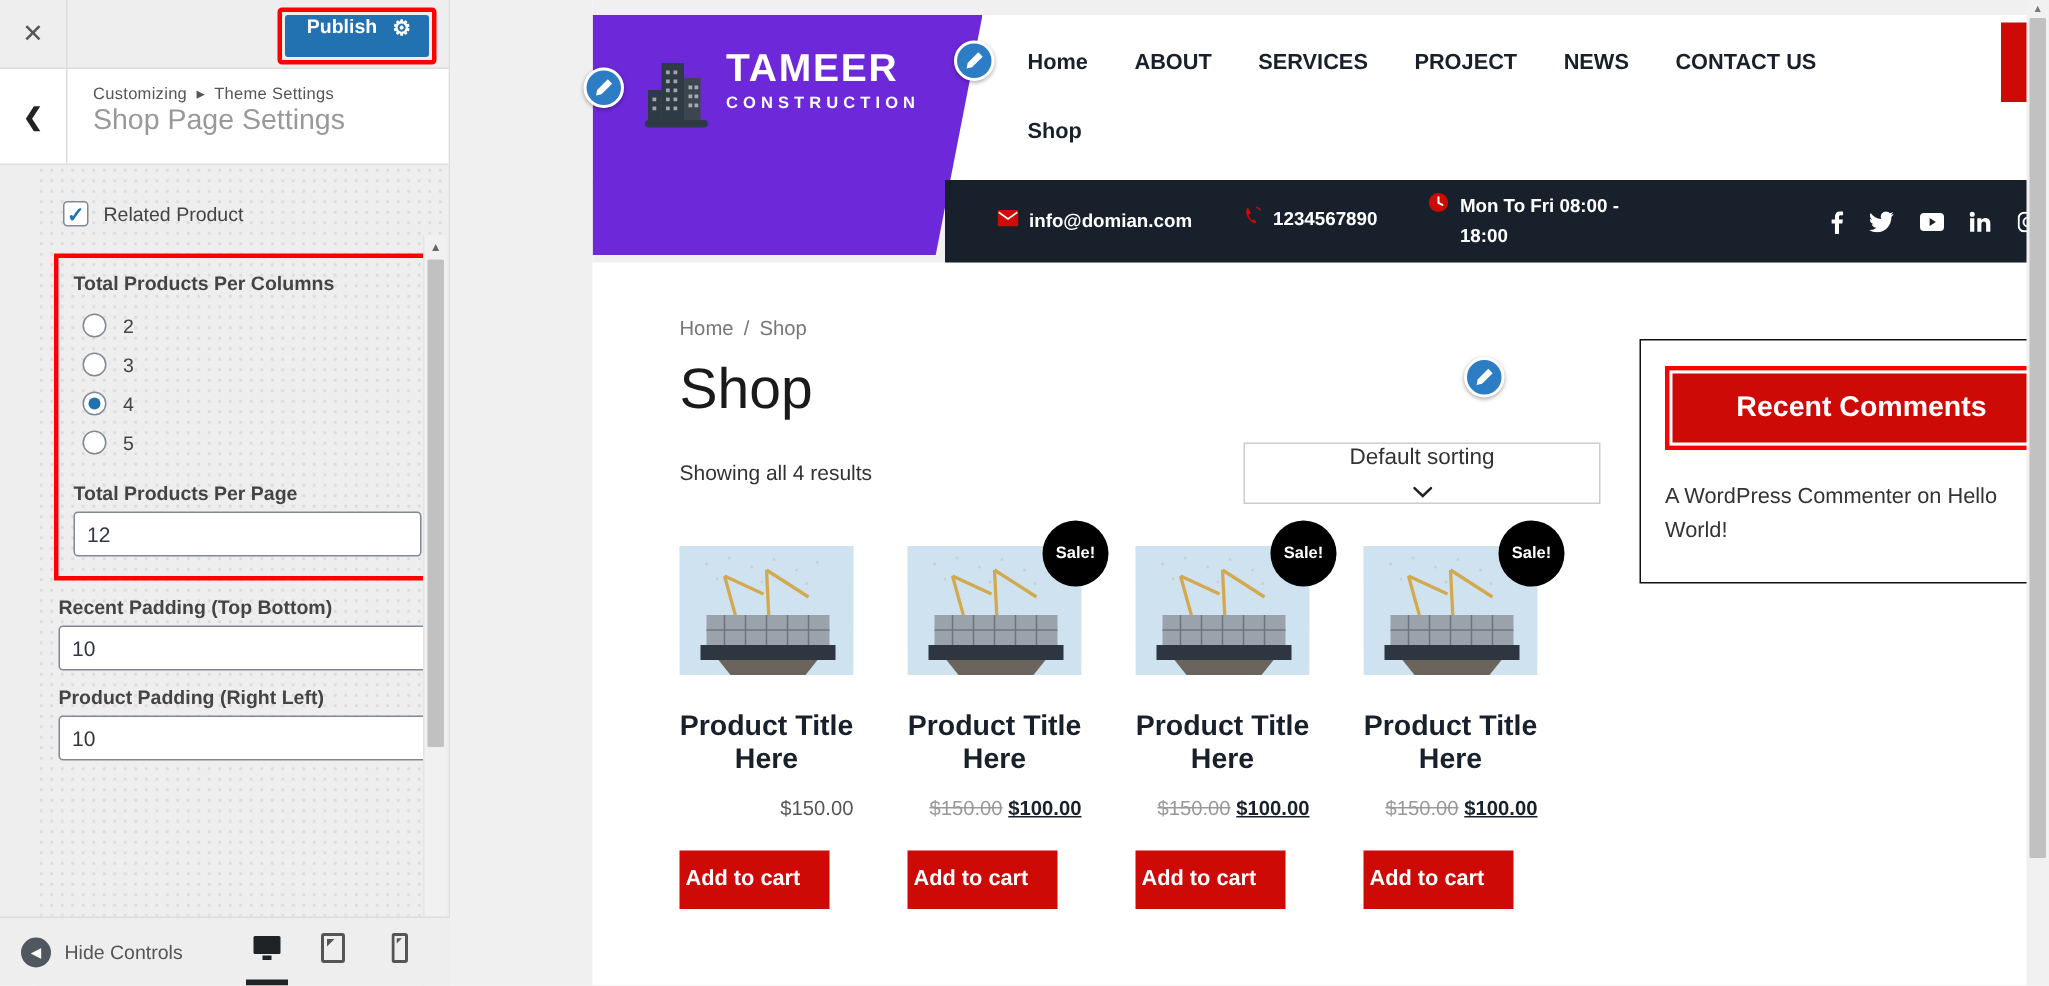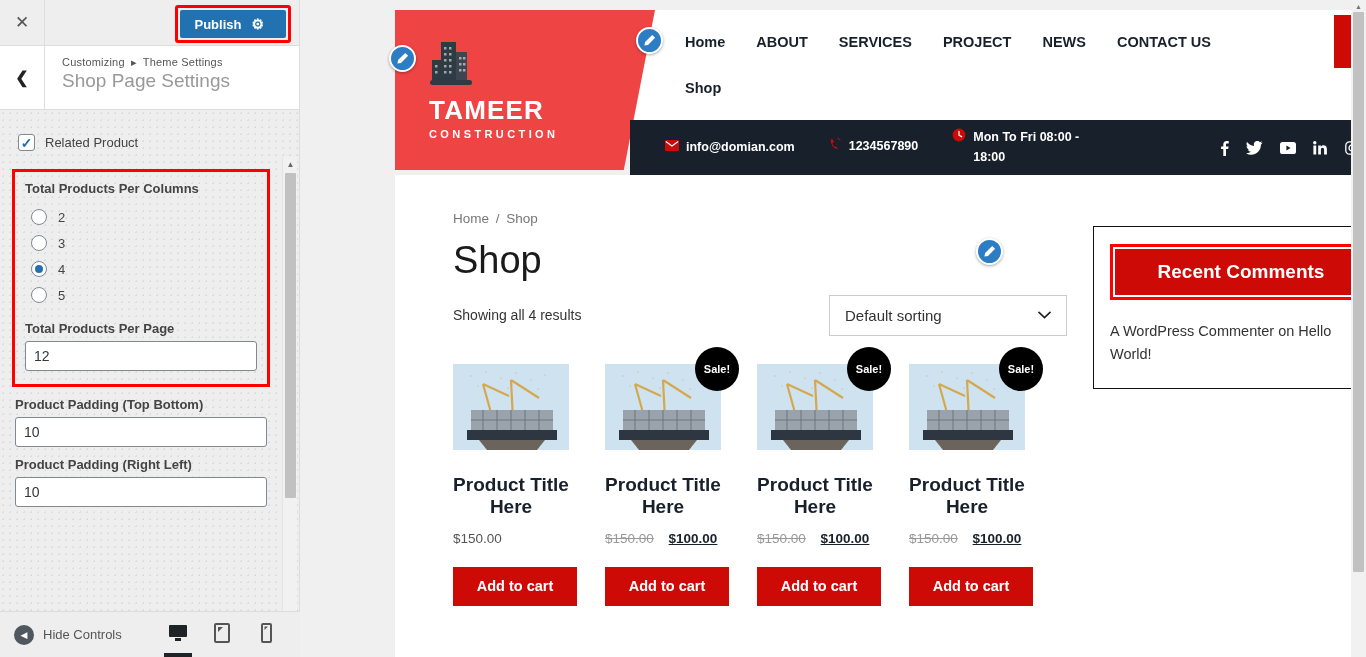--- a/index.html
+++ b/index.html
@@ -27,22 +27,22 @@
     font-size: 17px; color: #555; cursor: pointer;
     border-right: 1px solid #ddd;
   }
   .cz-publish-wrap {
     position: absolute; right: 8px; top: 5px;
     border: 3px solid #f00; border-radius: 3px;
     padding: 2px;
   }
   .cz-publish {
     background: #2271b1; color: #fff;
-    height: 28px; display: flex; align-items: center;
-    padding: 0 12px 0 14px; font-size: 13px; font-weight: bold;
+    height: 28px; display: flex; align-items: flex-start;
+    padding: 0 2px 0 14px; font-size: 13px; font-weight: bold;
     border-radius: 2px; cursor: pointer; gap: 10px;
   }
   .cz-publish .gear { font-size: 14px; padding: 0 10px 0 0; }
 
   .cz-panel-head {
     height: 64px; background: #fff; display: flex;
     align-items: stretch; border-bottom: 1px solid #ddd;
   }
   .cz-back {
     width: 45px; display: flex; align-items: center;
@@ -52,20 +52,21 @@
   .cz-head-txt { padding: 10px 0 0 17px; }
   .cz-crumb { font-size: 11px; color: #555; letter-spacing: .2px; }
   .cz-crumb .sep { padding: 0 3px; }
   .cz-title { font-size: 19px; color: #999; font-weight: 400; margin-top: 1px; }
 
   .cz-body {
     position: relative; height: 547px; overflow: hidden;
     background: #eee;
     background-image: radial-gradient(#dcdcdc 1px, transparent 1px);
     background-size: 7px 7px;
+    margin-left: 24px;
   }
   .cz-scroll { padding: 16px 14px 10px 12px; width: 284px; }
   .cb-row { display: flex; align-items: center; gap: 10px; padding: 8px 0 16px 6px; }
   .cb-box {
     width: 17px; height: 17px; background: #fff;
     border: 1px solid #7e8993; border-radius: 3px;
     display: flex; align-items: center; justify-content: center;
     flex: 0 0 17px; cursor: pointer;
   }
   .cb-box.on::after {
@@ -154,23 +155,23 @@
   }
 
   
   .site-head { position: relative; height: 175px; background: #f0f0f0; }
   .head-white {
     position: absolute; left: 0; top: 10px;
     width: 992px; height: 110px; background: #fff;
   }
   .logo-block {
     position: absolute; left: 0; top: 10px;
-    width: 260px; height: 160px; background: #ef4444;
+    width: 260px; height: 160px; background: #6d28d9;
     clip-path: polygon(0 0, 100% 0, 88% 100%, 0 100%);
-    display: flex; align-items: flex-start; padding: 22px 0 0 34px; gap: 9px; flex-direction: column;
+    display: flex; align-items: flex-start; padding: 22px 0 0 34px; gap: 9px;
   }
   .logo-ico { width: 46px; height: 52px; margin-top: 4px; }
   .logo-text { color: #fff; }
   .logo-main {
     font-size: 26px; font-weight: bold; letter-spacing: 1.2px; line-height: 1;
   }
   .logo-sub {
     font-size: 11px; letter-spacing: 3.4px; margin-top: 5px; font-weight: bold;
   }
   .nav-wrap {
@@ -210,21 +211,21 @@
   .crumb .sep { padding: 0 3px; }
   .page-title { font-size: 38px; font-weight: 400; color: #1a1a1a; line-height: 1.1; }
   .result-row {
     display: flex; align-items: center; margin-top: 13px;
     width: 614px; justify-content: space-between;
   }
   .result-txt { font-size: 14px; color: #333; }
   .sort-select {
     width: 238px; height: 41px; border: 1px solid #ccc; background: #fff;
     display: flex; align-items: center; justify-content: space-between;
-    padding: 0 15px; font-size: 15px; color: #333; cursor: pointer;
+    padding: 0 15px; font-size: 15px; color: #333; cursor: pointer; flex-direction: column;
   }
   .sort-select .cv { font-size: 11px; font-weight: bold; }
 
   .products { display: flex; gap: 36px; margin-top: 28px; }
   .product { width: 116px; position: relative; }
   .p-img-wrap { position: relative; width: 116px; height: 86px; }
   .p-img {
     width: 116px; height: 86px; overflow: hidden;
     background: linear-gradient(#cfe2ef 0%, #dbe8f1 45%, #e8eef2 100%);
     position: relative;
@@ -233,28 +234,28 @@
     position: absolute; right: -18px; top: -17px;
     width: 44px; height: 44px; border-radius: 50%;
     background: #000000; color: #fff; font-size: 11px; font-weight: bold;
     display: flex; align-items: center; justify-content: center;
     z-index: 3;
   }
   .p-title {
     margin-top: 24px; font-size: 19px; font-weight: bold; color: #18212b;
     text-align: center; line-height: 1.18;
   }
-  .p-price { margin-top: 12px; text-align: left; font-size: 13.5px; }
+  .p-price { margin-top: 12px; text-align: right; font-size: 13.5px; }
   .p-price .old { color: #999; text-decoration: line-through; }
-  .p-price .new { color: #18212b; font-weight: bold; text-decoration: underline; margin-left: 11px; }
+  .p-price .new { color: #18212b; font-weight: bold; text-decoration: underline; margin-left: 0; }
   .p-price .single { color: #555; }
   .cart-btn {
-    margin-top: 21px; width: 124px; background: #ce0a06; color: #fff;
-    font-size: 14.5px; font-weight: bold; text-align: center;
-    padding: 11px 16px; line-height: 1.2; cursor: pointer;
+    margin-top: 21px; width: 100px; background: #ce0a06; color: #fff;
+    font-size: 14.5px; font-weight: bold; 
+    padding: 11px 4px; line-height: 1.2; cursor: pointer;
   }
 
   .col-side { width: 300px; margin-left: 40px; padding-top: 15px; position: relative; }
   .widget { border: 1px solid #111; padding: 17px 16px 22px 16px; width: 296px; }
   .widget-title-wrap { border: 3px solid #f00; }
   .widget-title {
     background: #ce0a06; color: #fff; font-size: 19px; font-weight: bold;
     text-align: center; padding: 12px 0; border: 2px solid #fff;
   }
   .widget-body { margin-top: 20px; font-size: 14.5px; color: #333; line-height: 1.6; }
@@ -341,21 +342,21 @@
           <div class="radio-row">
             <div class="radio"></div>
             <span class="radio-label">5</span>
           </div>
 
           <div class="field-label">Total Products Per Page</div>
           <input class="text-input" type="text" value="12" style="">
         </div>
 
         <div class="pad-ctl">
-          <div class="field-label">Product Padding (Top Bottom)</div>
+          <div class="field-label">Recent Padding (Top Bottom)</div>
           <input class="text-input" type="text" value="10" style="">
         </div>
 
         <div class="pad-ctl">
           <div class="field-label">Product Padding (Right Left)</div>
           <input class="text-input" type="text" value="10" style="">
         </div>
 
       </div>
 

